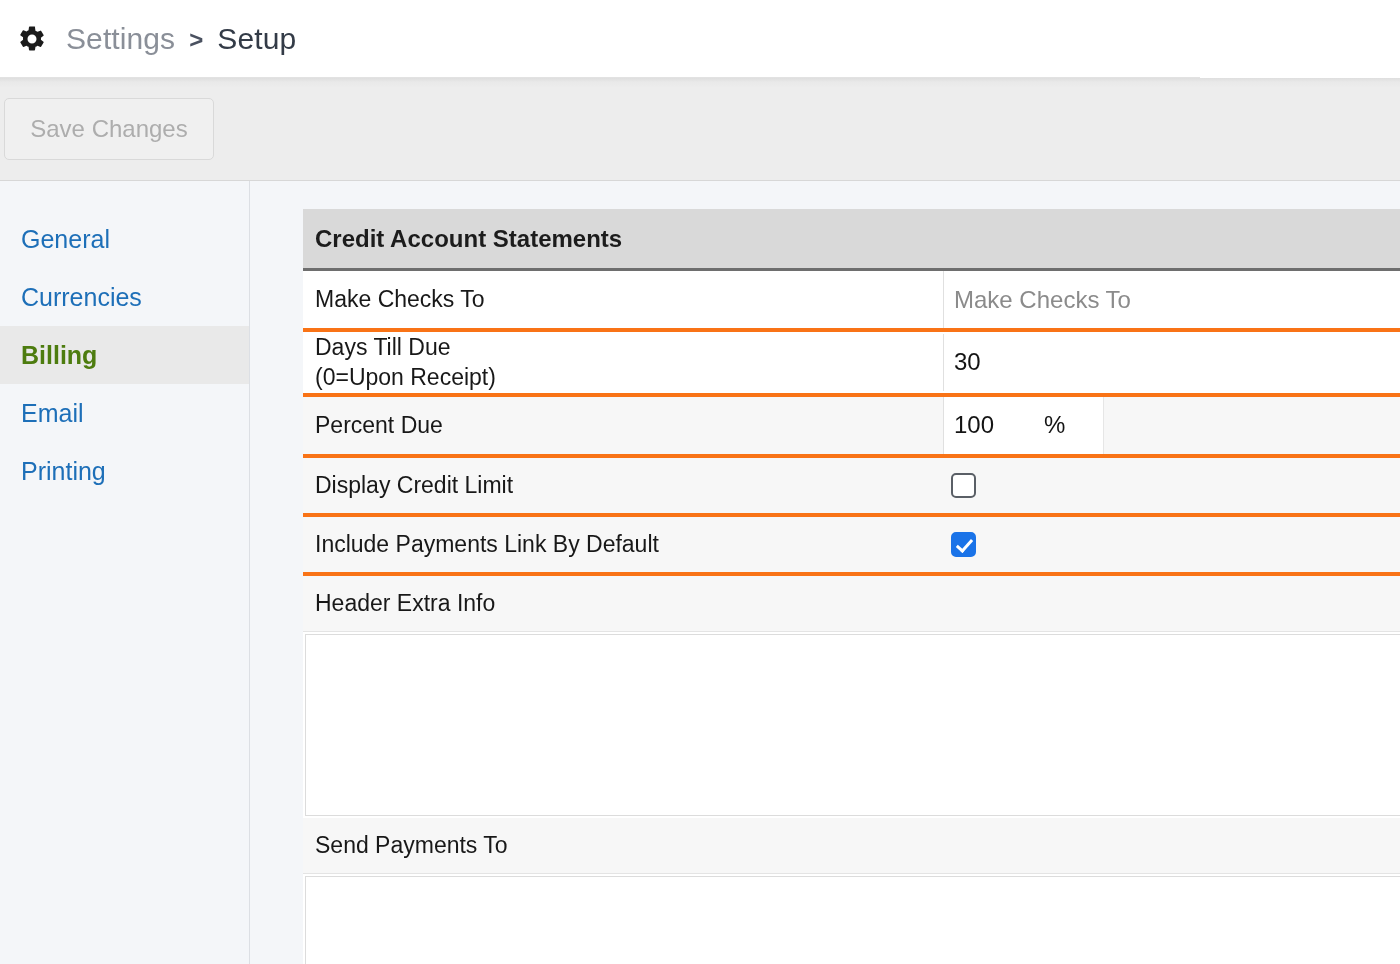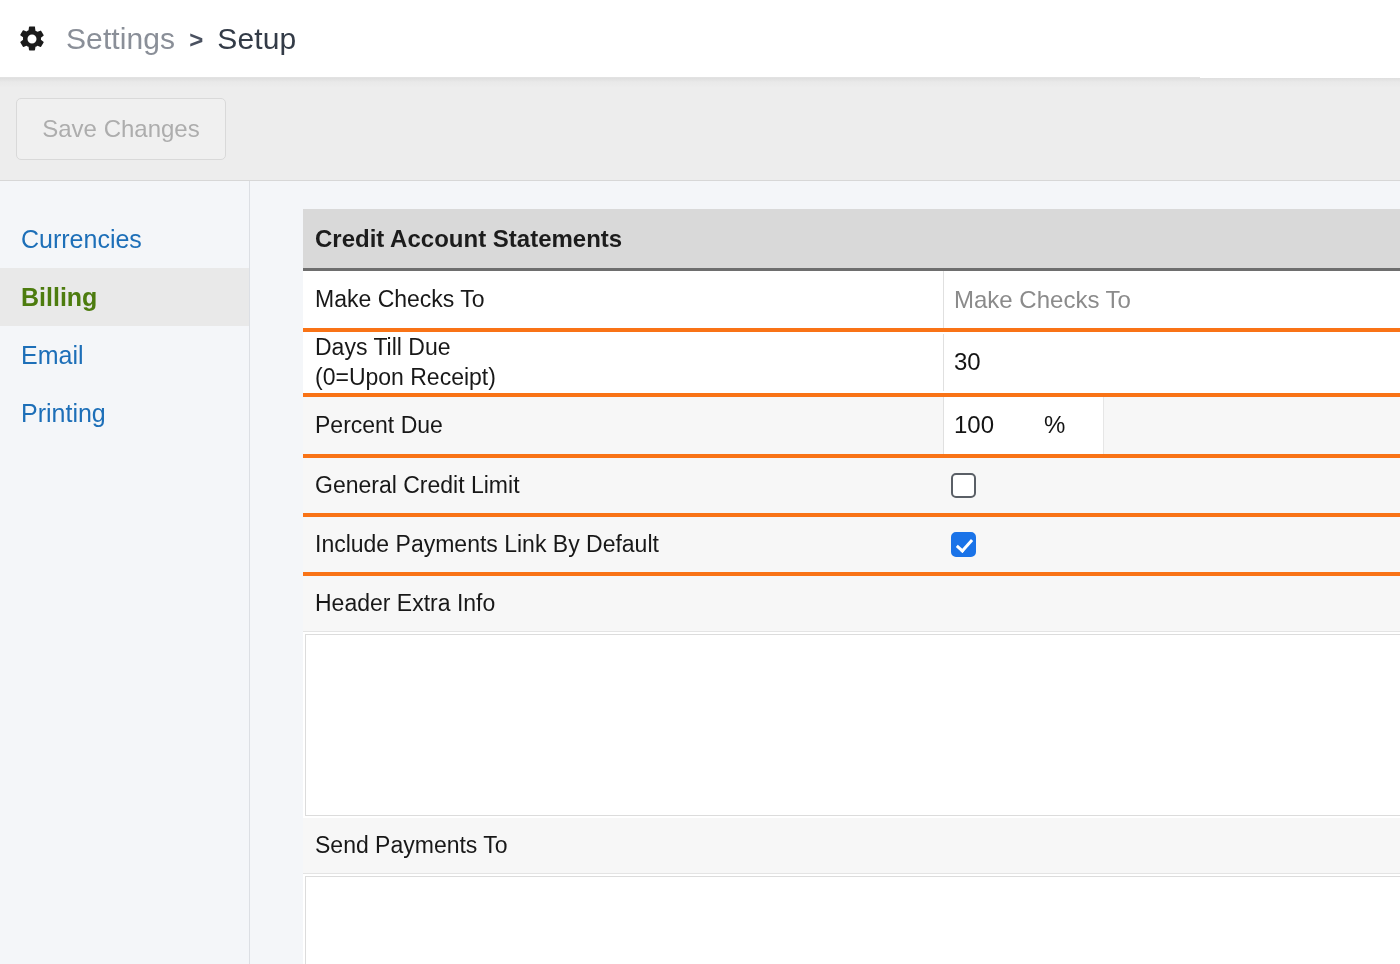--- a/index.html
+++ b/index.html
@@ -54,21 +54,21 @@
     left: 0; top: 78px;
     width: 1400px; height: 103px;
     background: #ececec;
     background-image: linear-gradient(to bottom, #dedede 0px, #e9e9e9 4px, #ededed 10px, #ededed 100%);
     display: flex;
     align-items: center;
     padding-left: 4px;
     border-bottom: 1px solid #d7d7d7;
   }
   .btn-save {
-    margin-left: 12px;
+    margin-left: 0px;
     width: 210px;
     height: 62px;
     border: 1px solid #d9d9d9;
     border-radius: 5px;
     background: #f0f0f0;
     color: #adadad;
     font-size: 24px;
     font-family: "Liberation Sans", sans-serif;
     cursor: default;
     display: flex;
@@ -275,20 +275,23 @@
 </div>
 
 <div class="toolbar">
   <button class="btn-save">Save Changes</button>
 </div>
 
 <div class="body-area">
 
   <div class="sidebar">
     <div class="nav-item">
+      <span>General</span>
+    </div>
+    <div class="nav-item">
       <span>Currencies</span>
     </div>
     <div class="nav-item active">
       <span>Billing</span>
     </div>
     <div class="nav-item">
       <span>Email</span>
     </div>
     <div class="nav-item">
       <span>Printing</span>
@@ -326,21 +329,21 @@
         <div class="row-field">
           <div class="pct-box">
             <input class="pct-input" type="text" placeholder="" value="100" style="">
             <span class="pct-suffix">%</span>
           </div>
         </div>
       </div>
 
       <div class="row">
         <div class="row-label">
-          <span>General Credit Limit</span>
+          <span>Display Credit Limit</span>
         </div>
         <div class="row-field">
           <div class="cbx"></div>
         </div>
       </div>
 
       <div class="row">
         <div class="row-label">
           <span>Include Payments Link By Default</span>
         </div>

